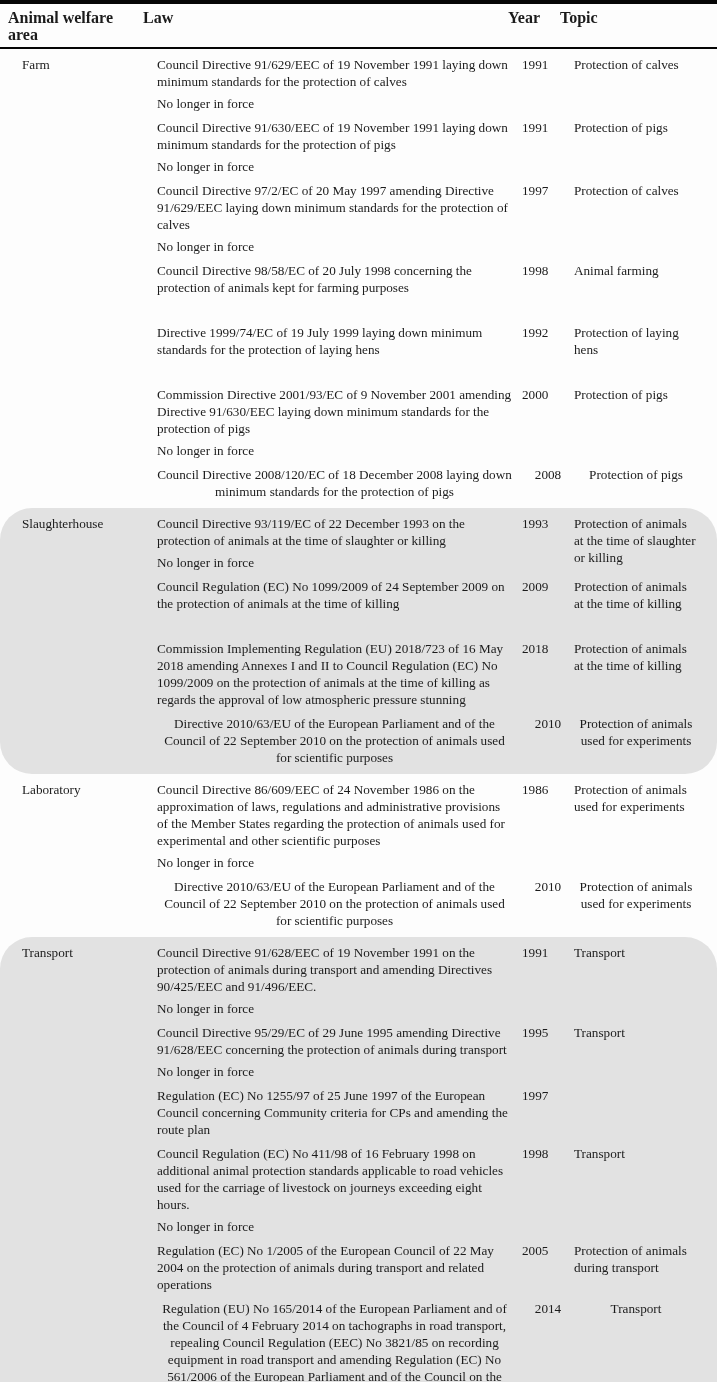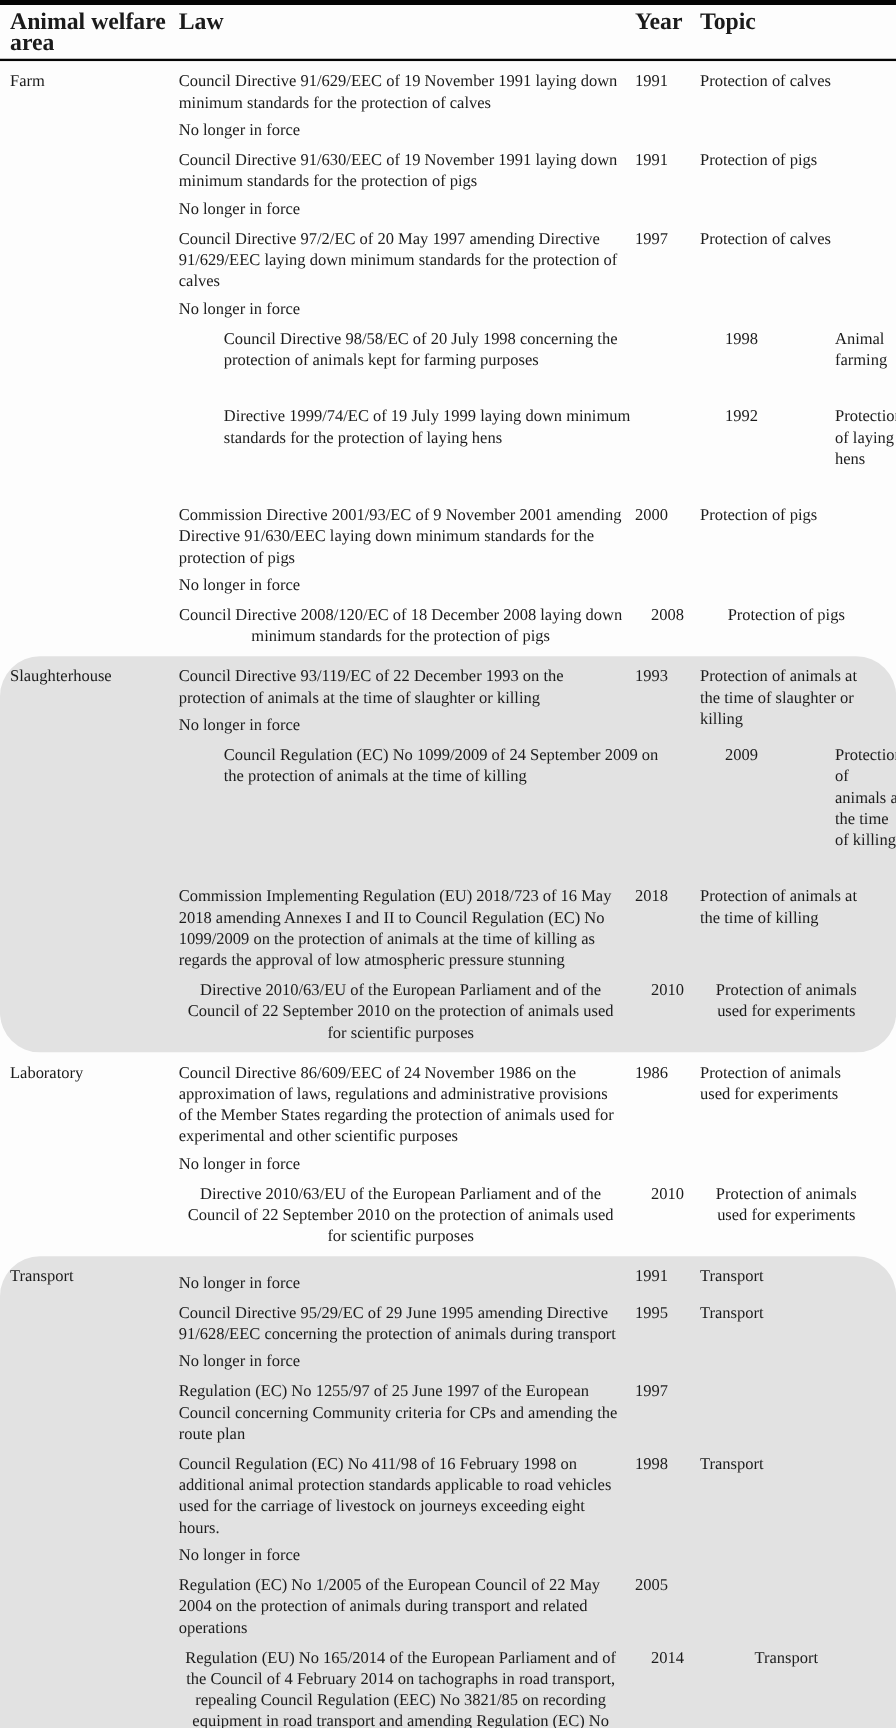--- a/index.html
+++ b/index.html
@@ -21,35 +21,36 @@
     box-sizing: border-box;
     background: #fdfdfd;
   }
   .header-row {
     display: grid;
     grid-template-columns: 143px 365px 52px auto;
     padding: 5px 0 4px 0;
     border-bottom: 2px solid #050505;
     background: #fdfdfd;
     font-weight: bold;
-    font-size: 19px;
+    font-size: 16px;
     line-height: 17px;
   }
   .h-area { padding-left: 8px; }
   .section { padding: 7px 0 8px 0; }
   .section.shaded { background: #e2e2e2; border-radius: 32px; }
   .section.plain  { background: #fdfdfd; }
   .entry {
     display: grid;
     grid-template-columns: 143px 365px 52px auto;
     margin-bottom: 7px;
     font-size: 13.2px;
     line-height: 17px;
-  }
-  .entry.spacer { margin-bottom: 28px; gap: 36px; }
+    margin-left: 14px;
+  }
+  .entry.spacer { margin-bottom: 28px; }
   .section .entry:last-child { margin-bottom: 0; text-align: center; }
   .area-cell  { padding-left: 8px; }
   .law-cell   { padding-right: 10px; }
   .topic-cell { padding-right: 19px; }
   .note { margin-top: 5px; }
 </style>
 </head>
 <body>
 
 <div class="doc">
@@ -173,20 +174,21 @@
             <div>Directive 2010/63/EU of the European Parliament and of the Council of 22 September 2010 on the protection of animals used for scientific purposes</div>
           </div>
           <div class="year-cell">2010</div>
           <div class="topic-cell">Protection of animals used for experiments</div>
         </div>
       </div>
       <div class="section shaded">
         <div class="entry">
           <div class="area-cell">Transport</div>
           <div class="law-cell">
+            <div>Council Directive 91/628/EEC of 19 November 1991 on the protection of animals during transport and amending Directives 90/425/EEC and 91/496/EEC.</div>
             <div class="note">No longer in force</div>
           </div>
           <div class="year-cell">1991</div>
           <div class="topic-cell">Transport</div>
         </div>
         <div class="entry">
           <div class="area-cell"></div>
           <div class="law-cell">
             <div>Council Directive 95/29/EC of 29 June 1995 amending Directive 91/628/EEC concerning the protection of animals during transport</div>
             <div class="note">No longer in force</div>
@@ -209,20 +211,21 @@
           </div>
           <div class="year-cell">1998</div>
           <div class="topic-cell">Transport</div>
         </div>
         <div class="entry">
           <div class="area-cell"></div>
           <div class="law-cell">
             <div>Regulation (EC) No 1/2005 of the European Council of 22 May 2004 on the protection of animals during transport and related operations</div>
           </div>
           <div class="year-cell">2005</div>
+          <div class="topic-cell">Protection of animals during transport</div>
         </div>
         <div class="entry">
           <div class="area-cell"></div>
           <div class="law-cell">
             <div>Regulation (EU) No 165/2014 of the European Parliament and of the Council of 4 February 2014 on tachographs in road transport, repealing Council Regulation (EEC) No 3821/85 on recording equipment in road transport and amending Regulation (EC) No 561/2006 of the European Parliament and of the Council on the harmonisation of certain social legislation relating to road transport</div>
           </div>
           <div class="year-cell">2014</div>
           <div class="topic-cell">Transport</div>
         </div>
       </div>

